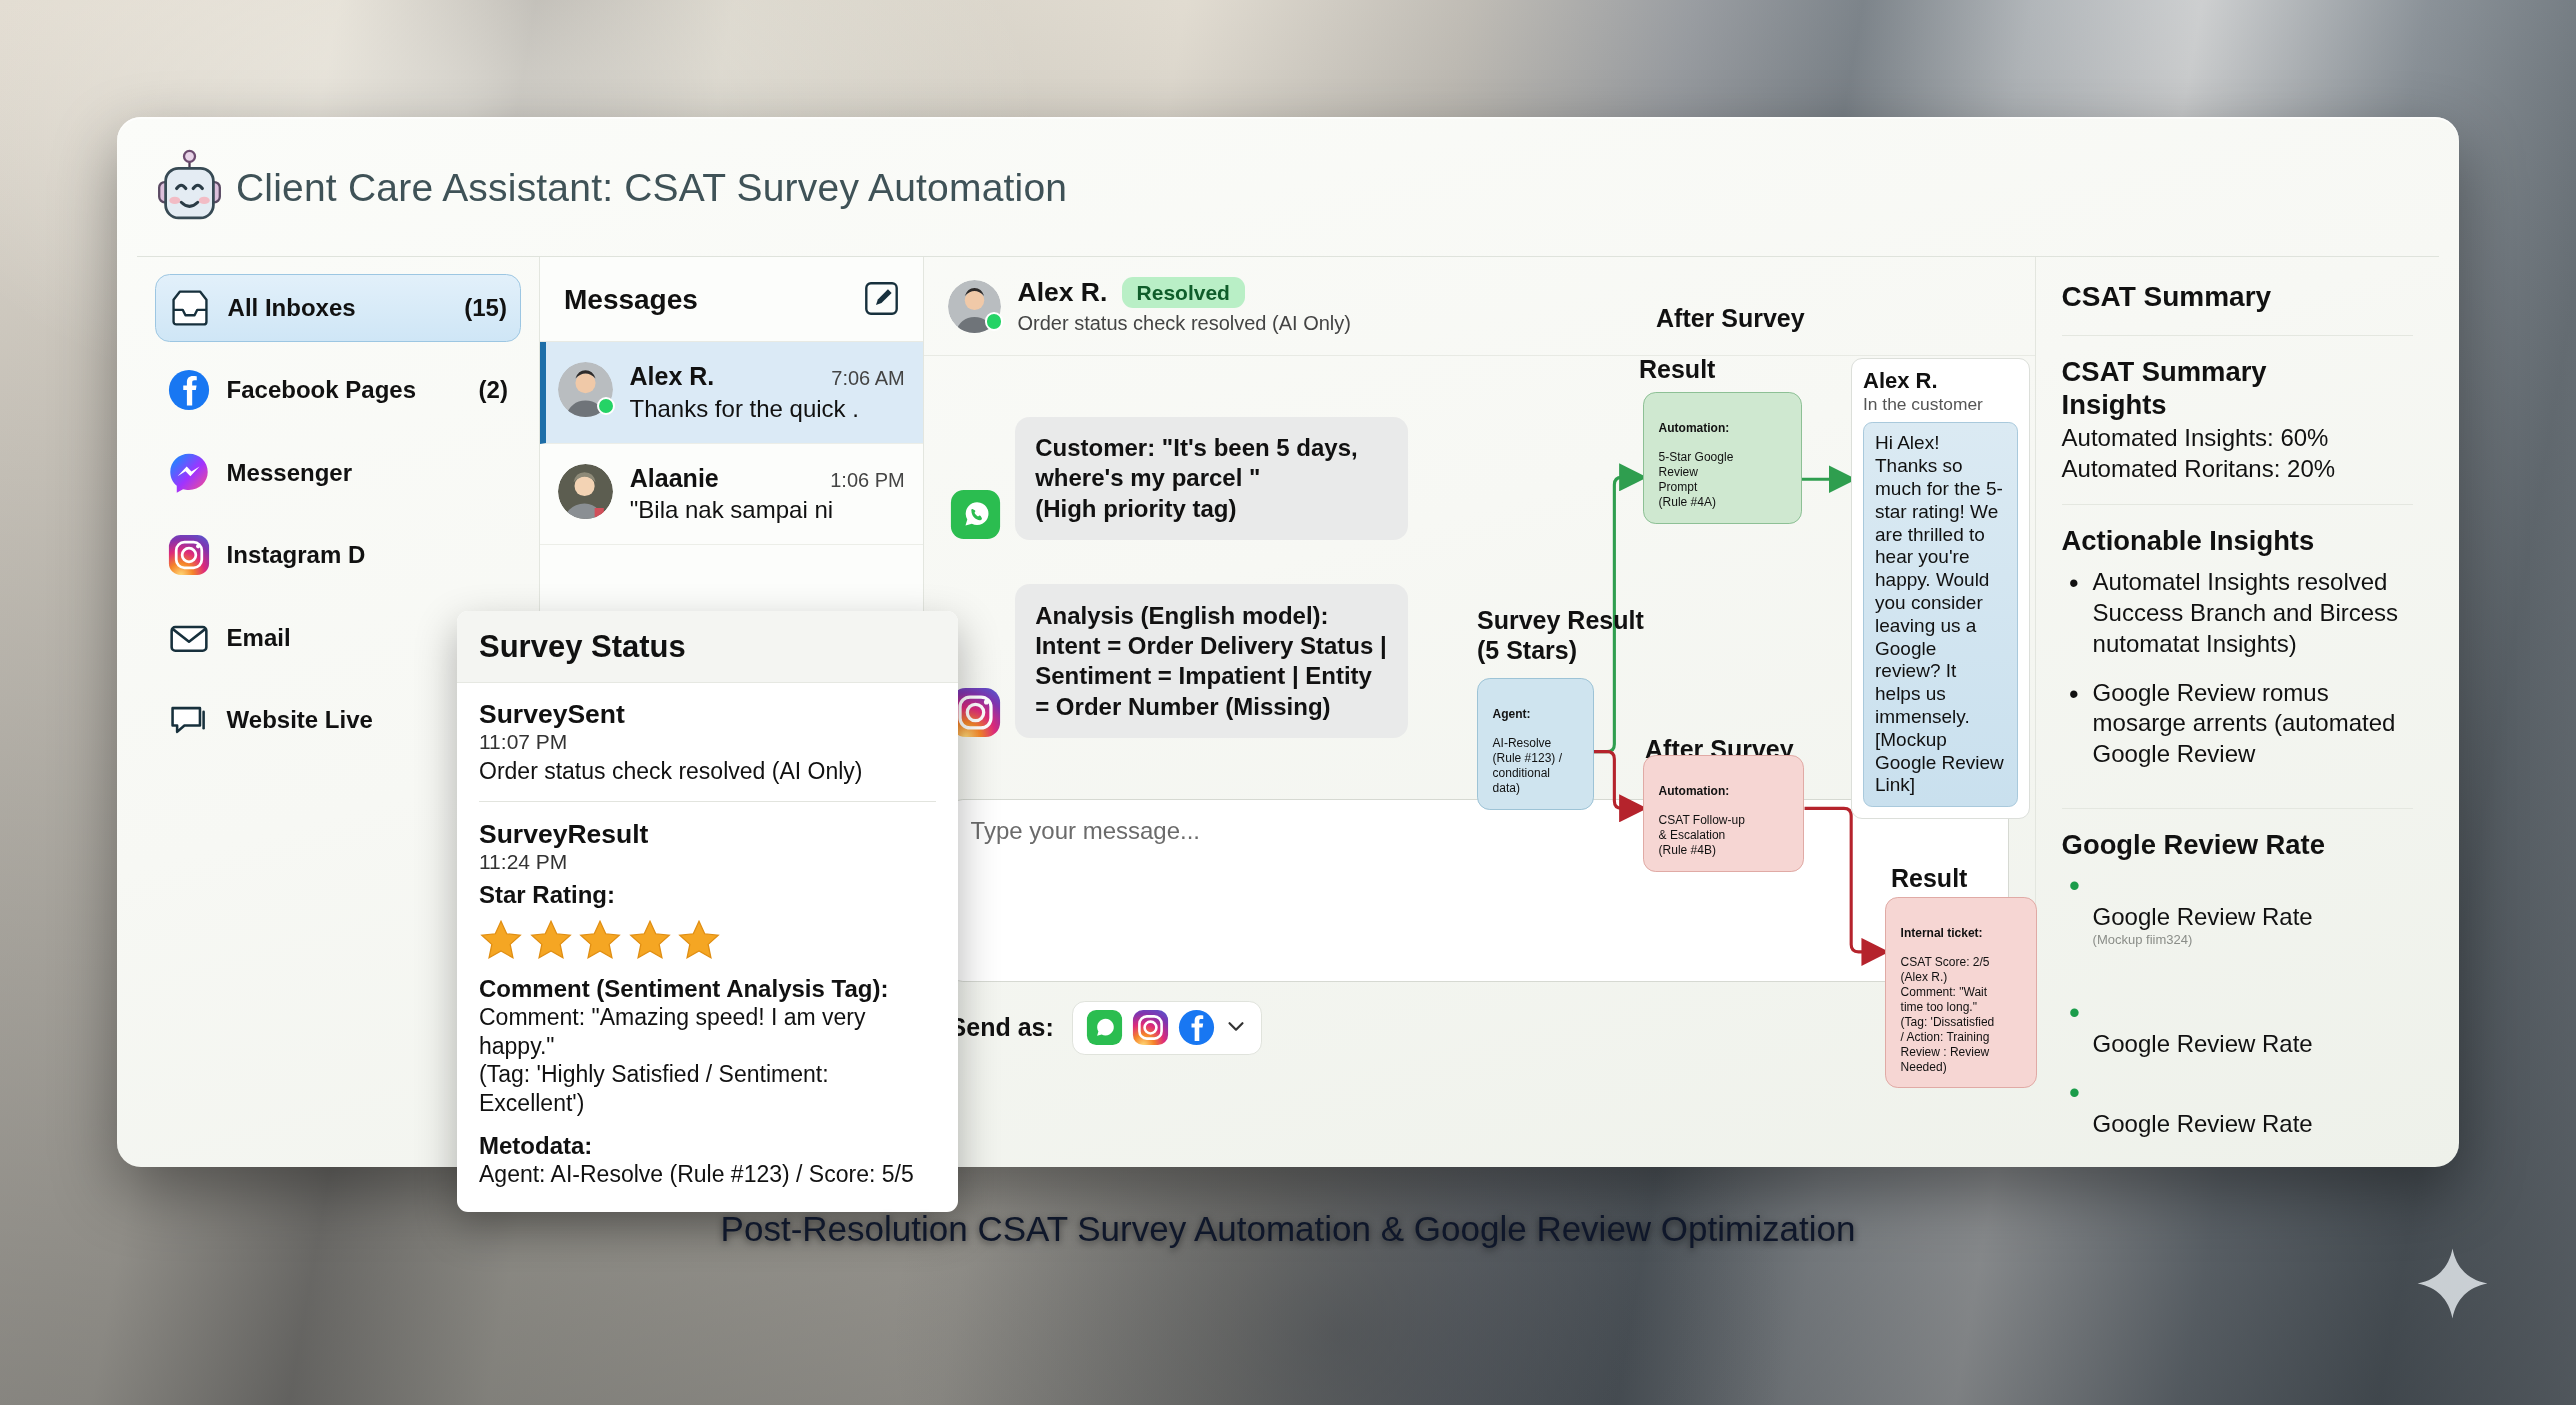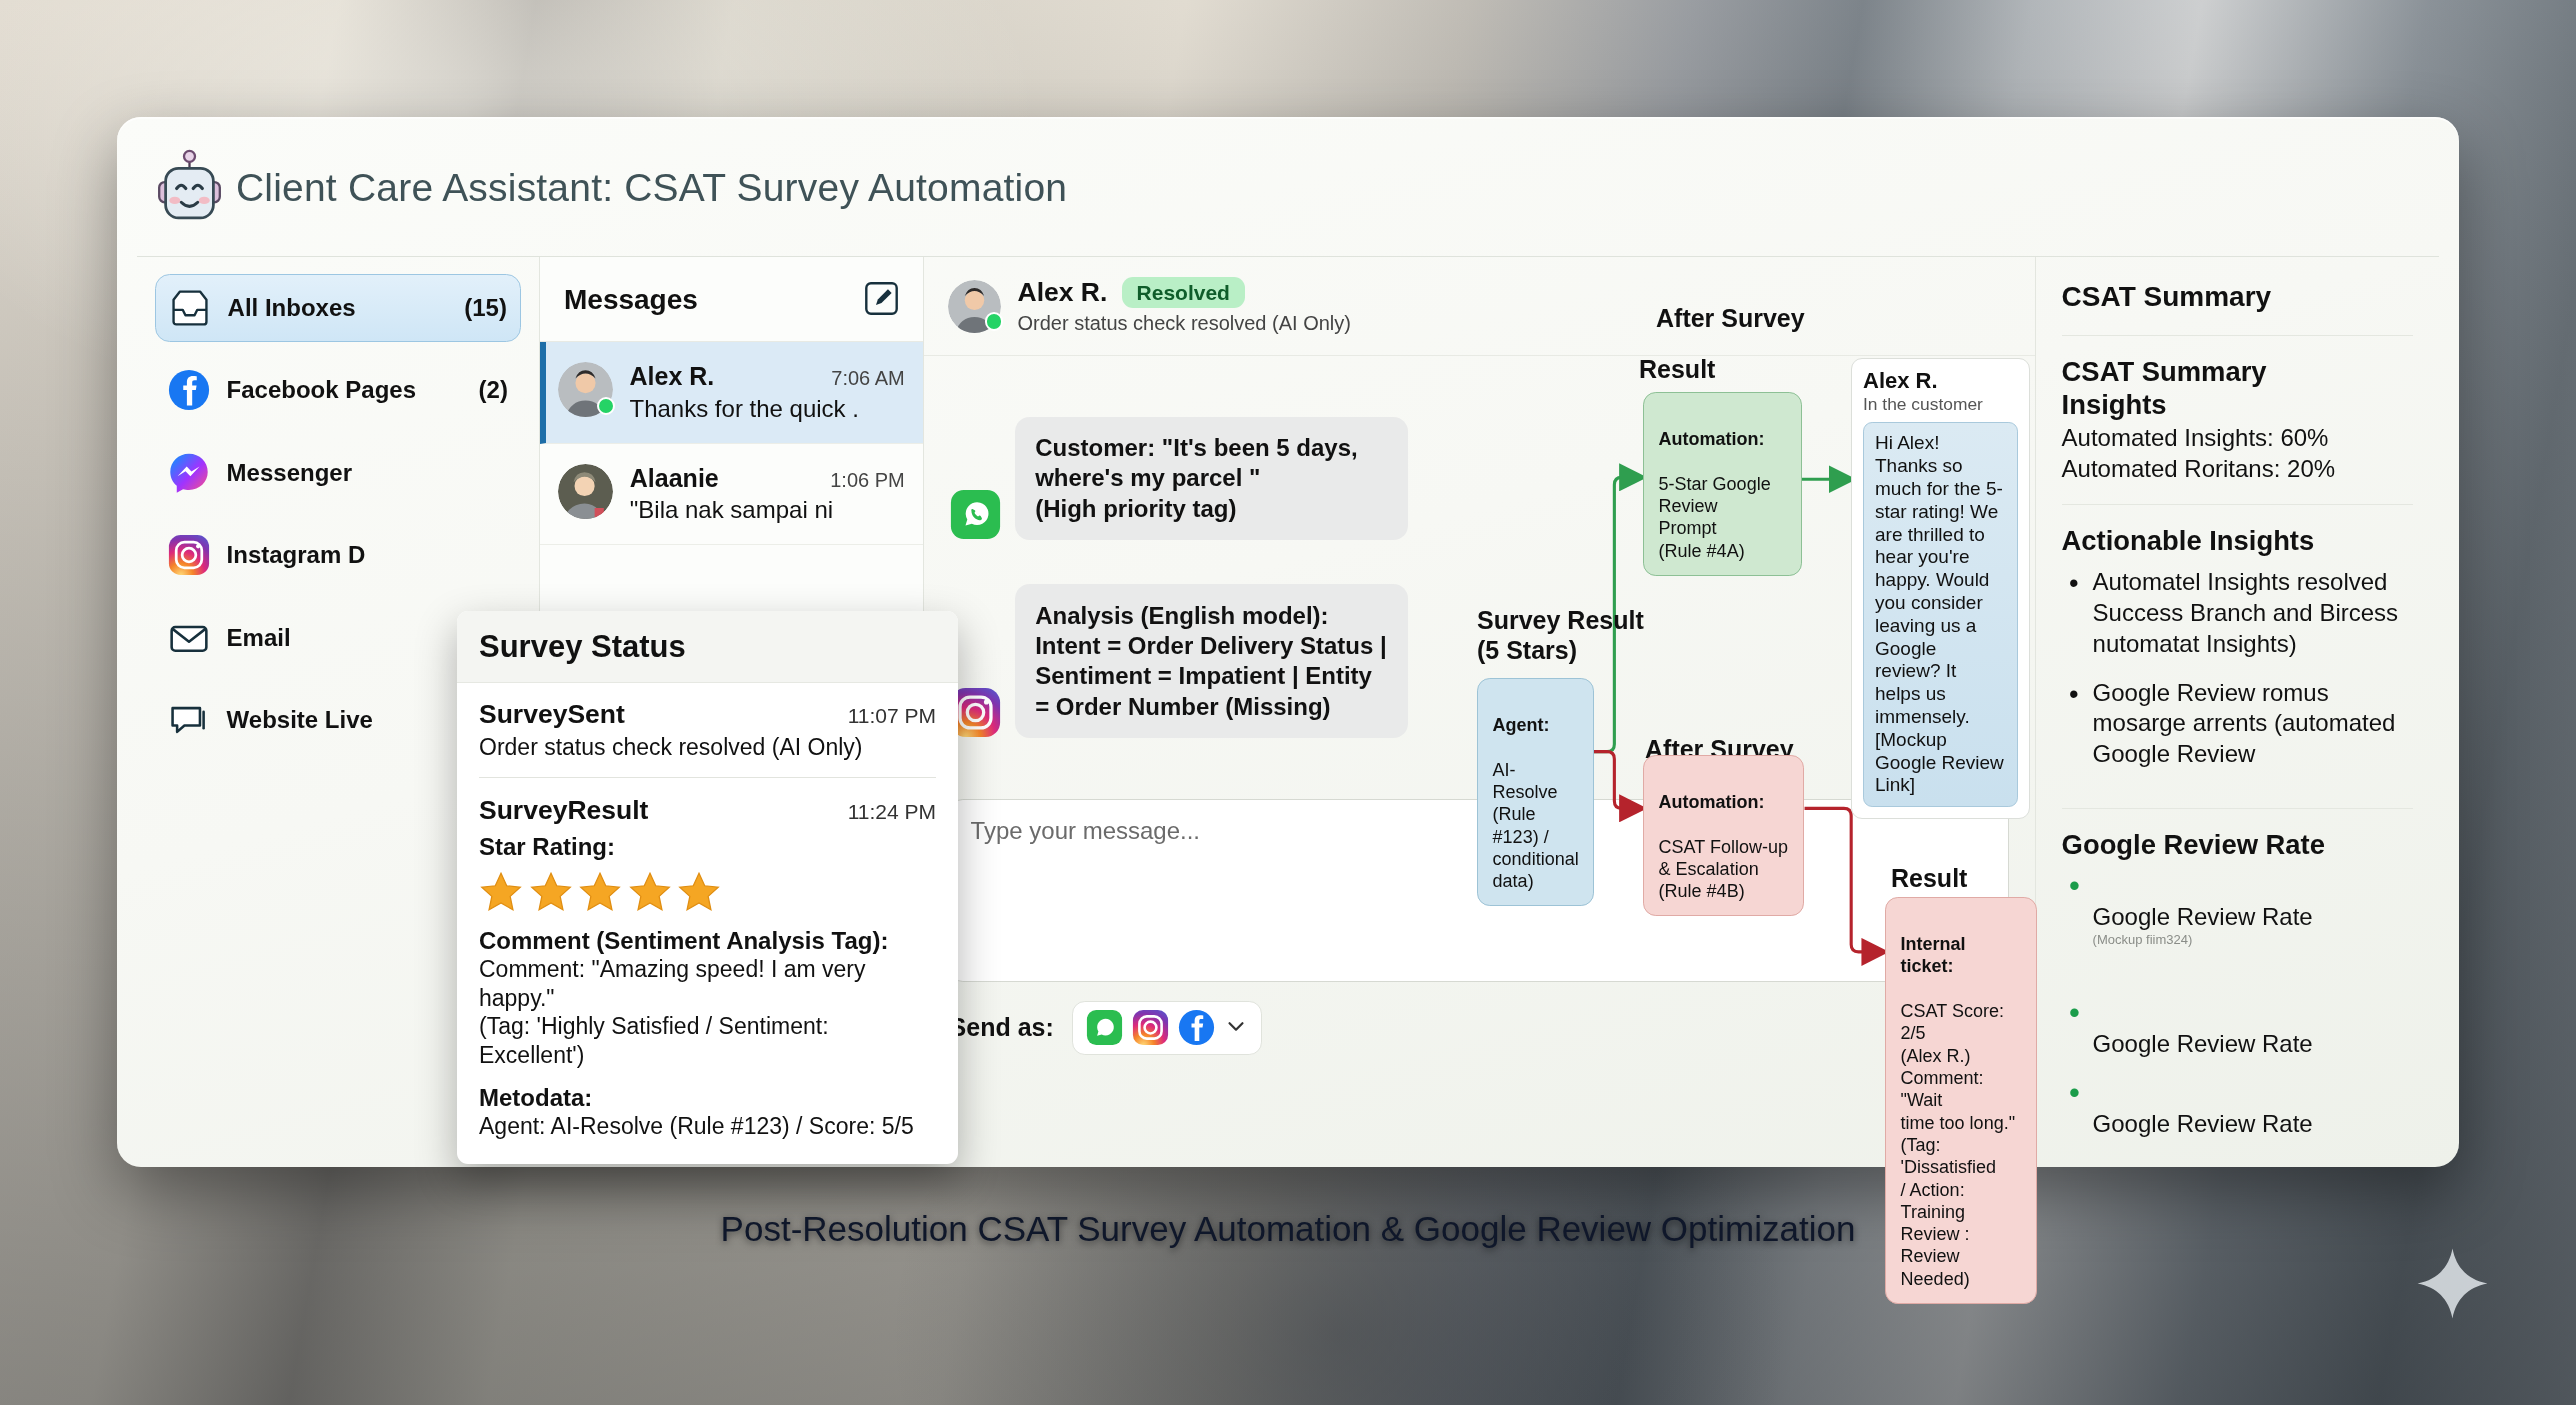--- a/index.html
+++ b/index.html
@@ -121,21 +121,21 @@
   #send-as-pills .chan-icon { width: 37px; height: 37px; border-radius: 8.2px; }
   #reply-button {
     margin-left: auto; background: #dfe1dc; border: none; border-radius: 11px;
     padding: 12.8px 27.4px; font-size: 25.6px; color: #111; font-family: inherit; cursor: pointer;
   }
 
   
   #flow { position: absolute; inset: 0; pointer-events: none; }
   #flow-pane { position: relative; width: 100%; height: 100%; }
   .flow-label { position: absolute; font-size: 25px; font-weight: 700; color: #111; white-space: pre-line; line-height: 1.2; }
-  .node { position: absolute; border-radius: 12.8px; padding: 12.8px 14.6px; font-size: 18px; line-height: 1.24; color: #111; white-space: pre-line; }
+  .node { position: absolute; border-radius: 12.8px; padding: 12.8px 14.6px; font-size: 12px; line-height: 1.24; color: #111; white-space: pre-line; }
   .node b { font-weight: 700; display: block; }
   .node-blue { background: #cfe4ef; border: 0.9px solid #9dc3d6; }
   .node-green { background: #cfe8d0; border: 0.9px solid #8dc095; }
   .node-red  { background: #f6d6d3; border: 0.9px solid #e0aaa5; }
   #reply-card {
     position: absolute; background: #fff; border: 0.9px solid #dcdfda;
     border-radius: 11px; padding: 9.1px 11px 11px 11px; width: 179px;
   }
   #reply-card-name { font-size: 22px; font-weight: 700; color: #111; }
   #reply-card-sub { font-size: 17.4px; color: #555; margin-bottom: 7.3px; }
@@ -161,21 +161,21 @@
     position: absolute; left: 340px; top: 494px; width: 501px;
     background: #fff; border-radius: 11px;
     box-shadow: 0 16.5px 42px rgba(0,0,0,.30);
     overflow: hidden;
   }
   #survey-popup-header {
     background: #f4f5f2; padding: 18.3px 22px 16.5px 22px; border-bottom: 0.9px solid #e6e8e2;
   }
   #survey-popup-title { font-size: 31px; font-weight: 700; color: #111; }
   #survey-popup-body { padding: 16.5px 22px 24px 22px; }
-  .sv-row-head { display: flex; justify-content: space-between; align-items: baseline; }
+  .sv-row-head { display: flex; justify-content: flex-end; align-items: baseline; flex-direction: column; }
   .sv-key { font-size: 26.5px; font-weight: 700; color: #111; }
   .sv-time { font-size: 21px; color: #333; }
   .sv-desc { font-size: 23px; color: #111; margin-top: 3.7px; }
   .sv-divider { height: 0.9px; background: #e2e4de; margin: 16.5px 0; }
   .sv-sub { font-size: 24px; font-weight: 700; color: #111; margin-top: 7.3px; }
   .sv-text { font-size: 23px; color: #111; line-height: 1.24; white-space: pre-line; }
   #sv-stars { display: flex; gap: 5.5px; margin: 9.1px 0 12.8px 0; }
   .star { width: 44px; height: 44px; display: block; }
 
   

